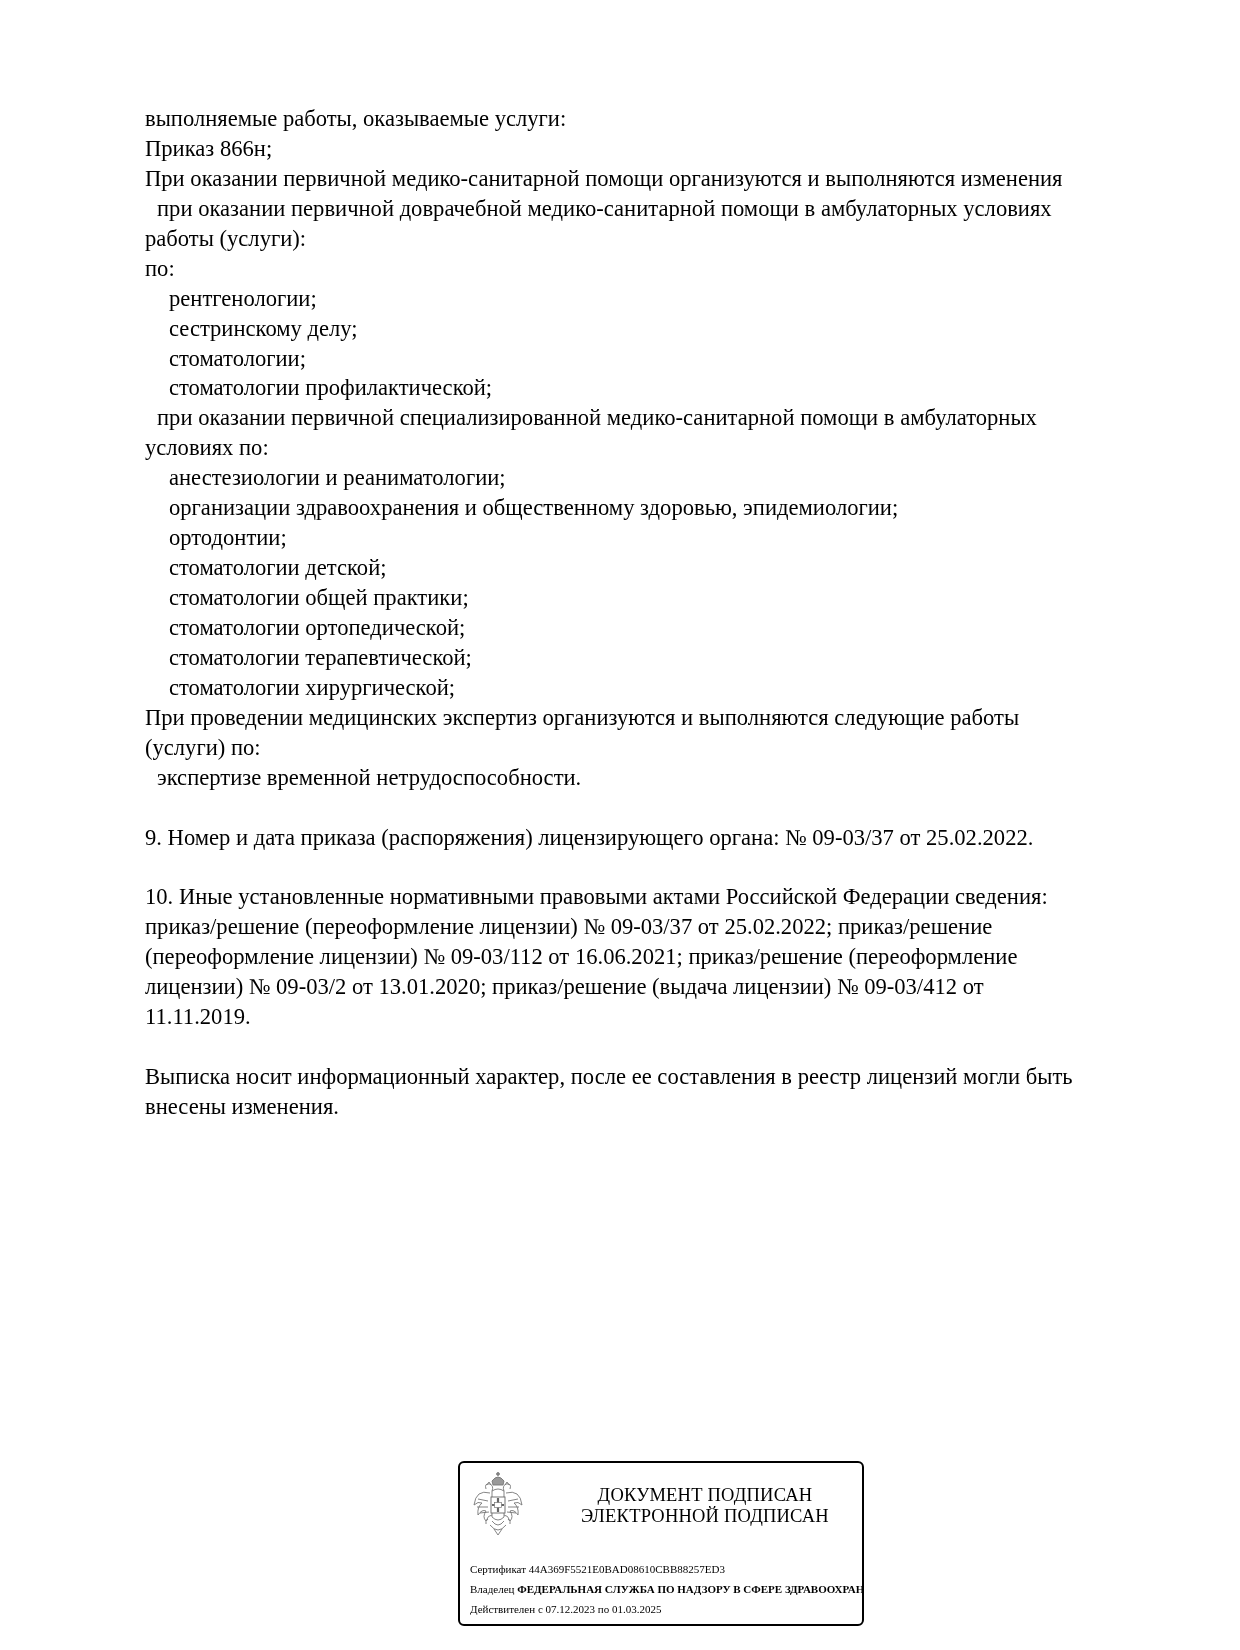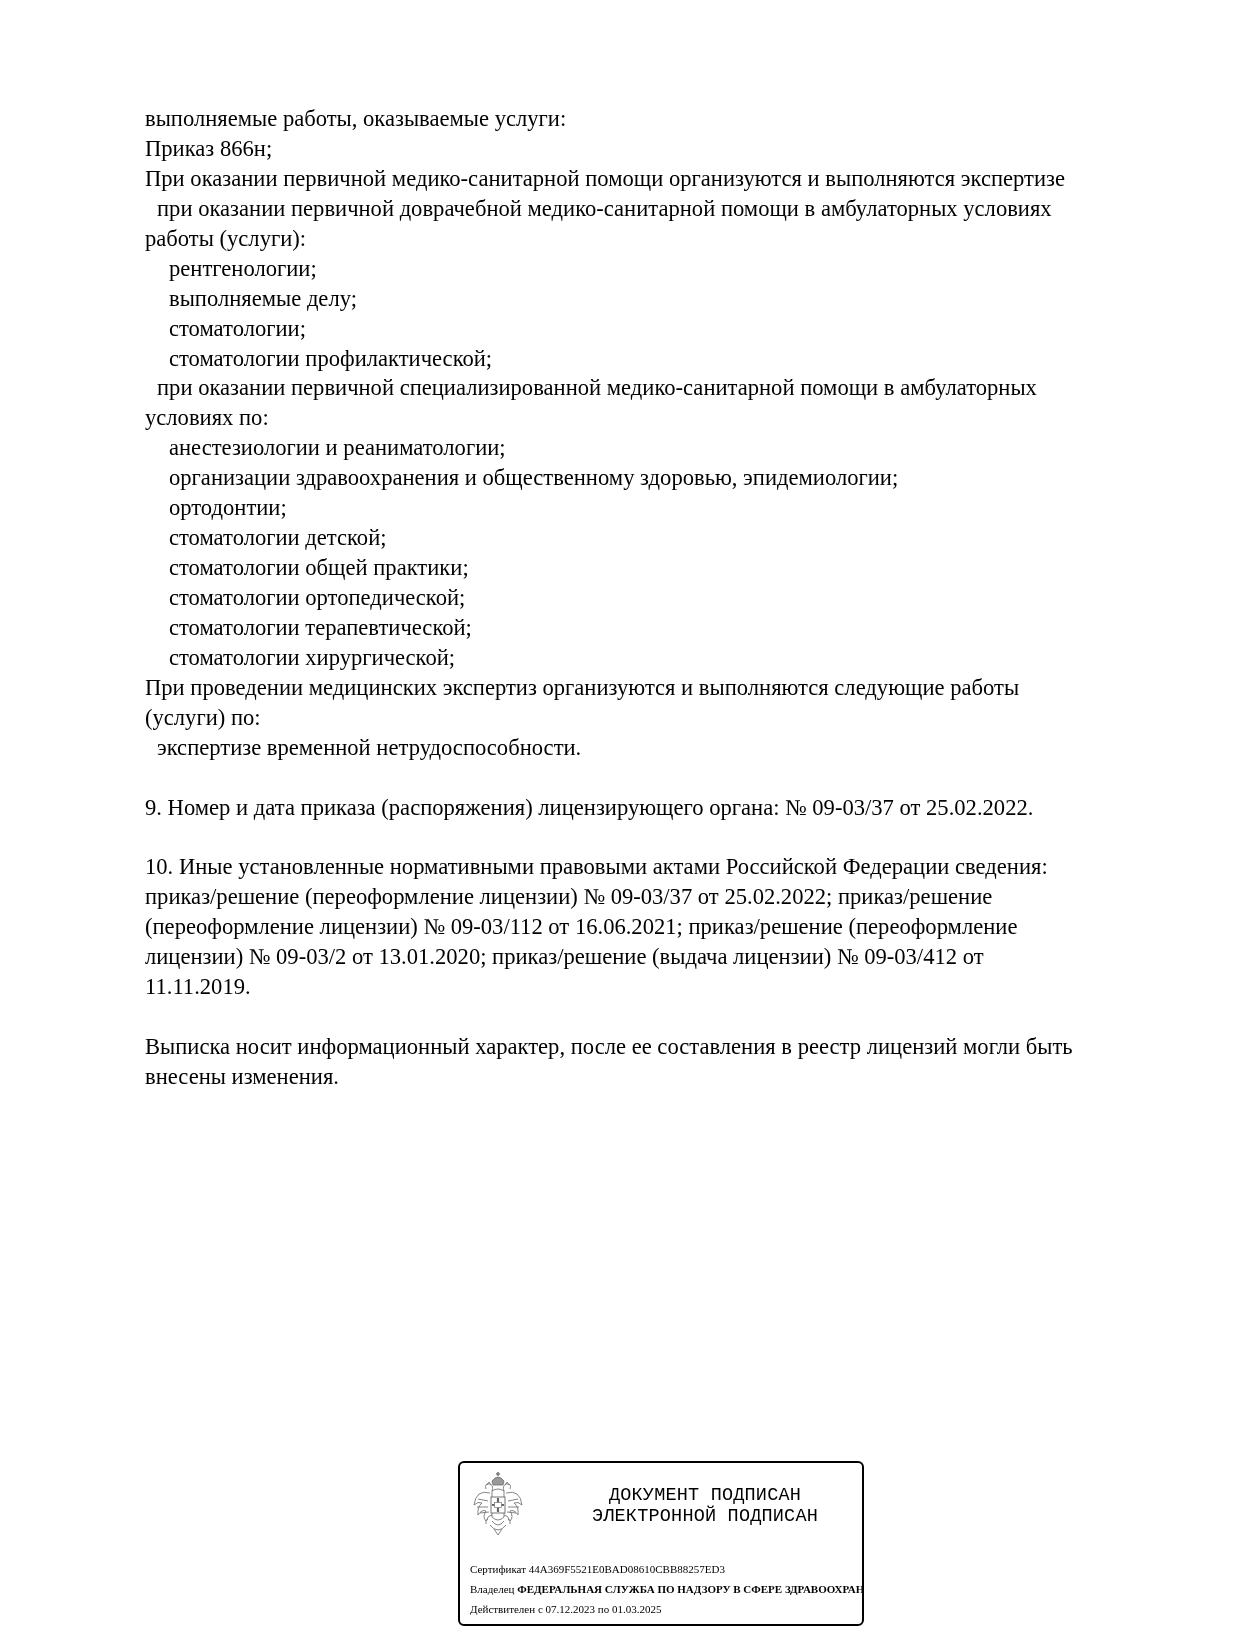--- a/index.html
+++ b/index.html
@@ -60,21 +60,20 @@
   }
   .stamp-title {
     position: absolute;
     left: 100px;
     top: 22px;
     width: 290px;
     text-align: center;
     font-size: 18.5px;
     line-height: 21px;
     letter-spacing: 0.2px;
-    font-family: Liberation Mono, monospace;
   }
   .stamp-title span { display: block; white-space: nowrap; }
   .stamp-info {
     position: absolute;
     left: 10px;
     top: 96px;
     font-size: 11px;
     line-height: 20px;
     white-space: nowrap;
   }
@@ -83,25 +82,26 @@
 </style>
 </head>
 <body>
 
 <div class="page">
 
   <div class="body-text">
 
     <span class="line">выполняемые работы, оказываемые услуги:</span>
     <span class="line">Приказ 866н;</span>
-    <span class="line">При оказании первичной медико-санитарной помощи организуются и выполняются экспертизе</span>
+    <span class="line">При оказании первичной медико-санитарной помощи организуются и выполняются изменения</span>
     <span class="line indent-1">при оказании первичной доврачебной медико-санитарной помощи в амбулаторных условиях</span>
     <span class="line">работы (услуги):</span>
+    <span class="line">по:</span>
     <span class="line indent-2">рентгенологии;</span>
-    <span class="line indent-2">выполняемые делу;</span>
+    <span class="line indent-2">сестринскому делу;</span>
     <span class="line indent-2">стоматологии;</span>
     <span class="line indent-2">стоматологии профилактической;</span>
     <span class="line indent-1">при оказании первичной специализированной медико-санитарной помощи в амбулаторных</span>
     <span class="line">условиях по:</span>
     <span class="line indent-2">анестезиологии и реаниматологии;</span>
     <span class="line indent-2">организации здравоохранения и общественному здоровью, эпидемиологии;</span>
     <span class="line indent-2">ортодонтии;</span>
     <span class="line indent-2">стоматологии детской;</span>
     <span class="line indent-2">стоматологии общей практики;</span>
     <span class="line indent-2">стоматологии ортопедической;</span>

